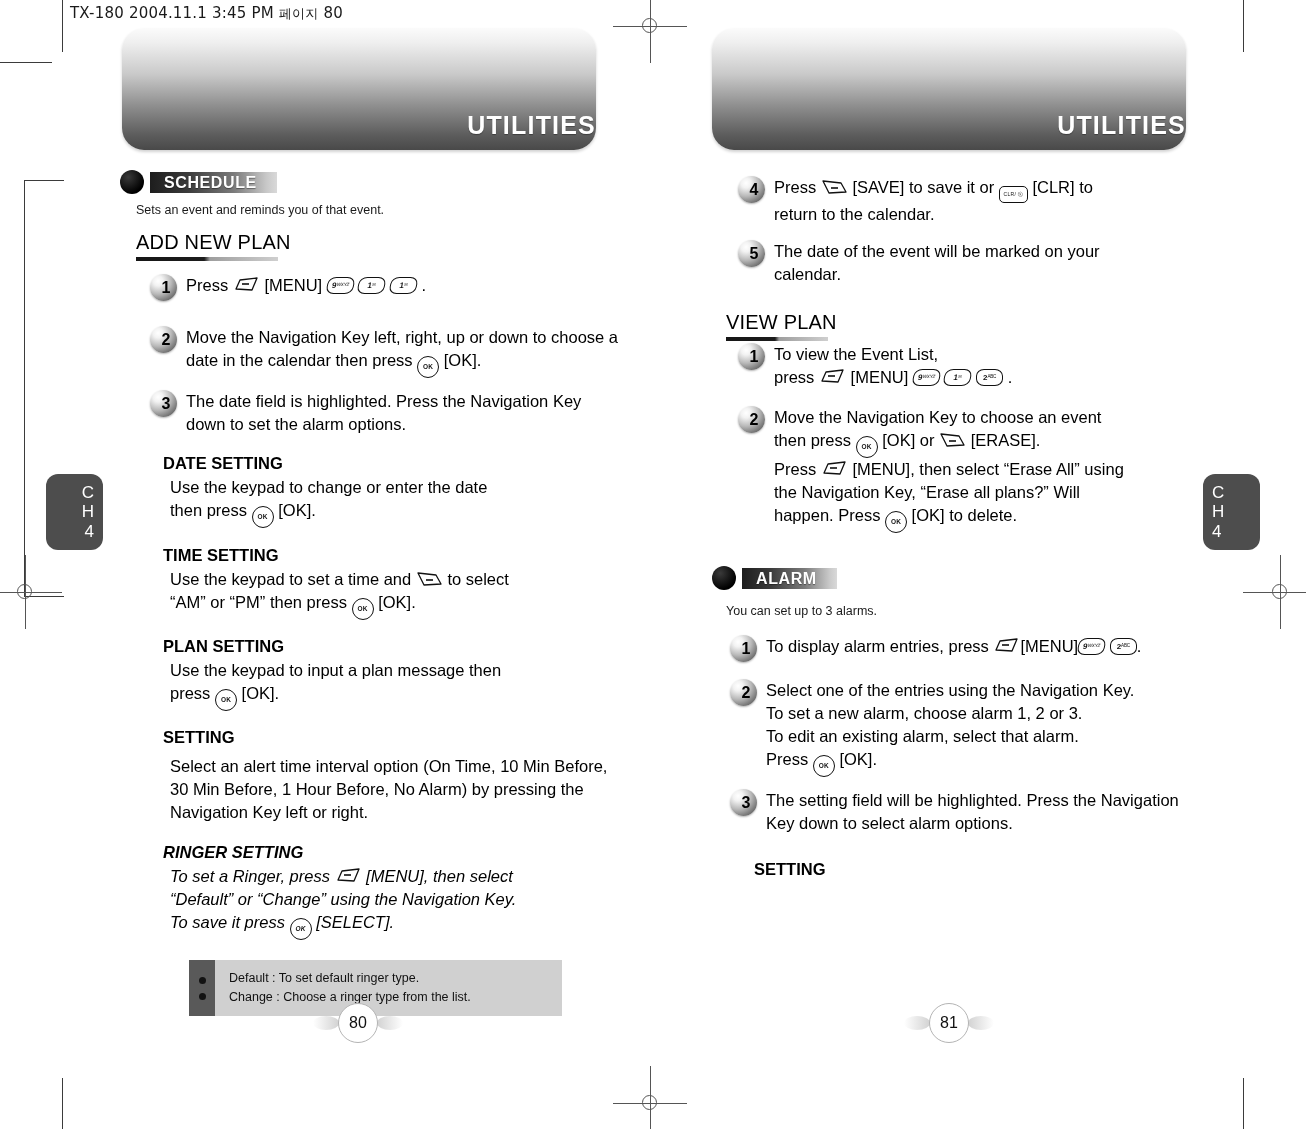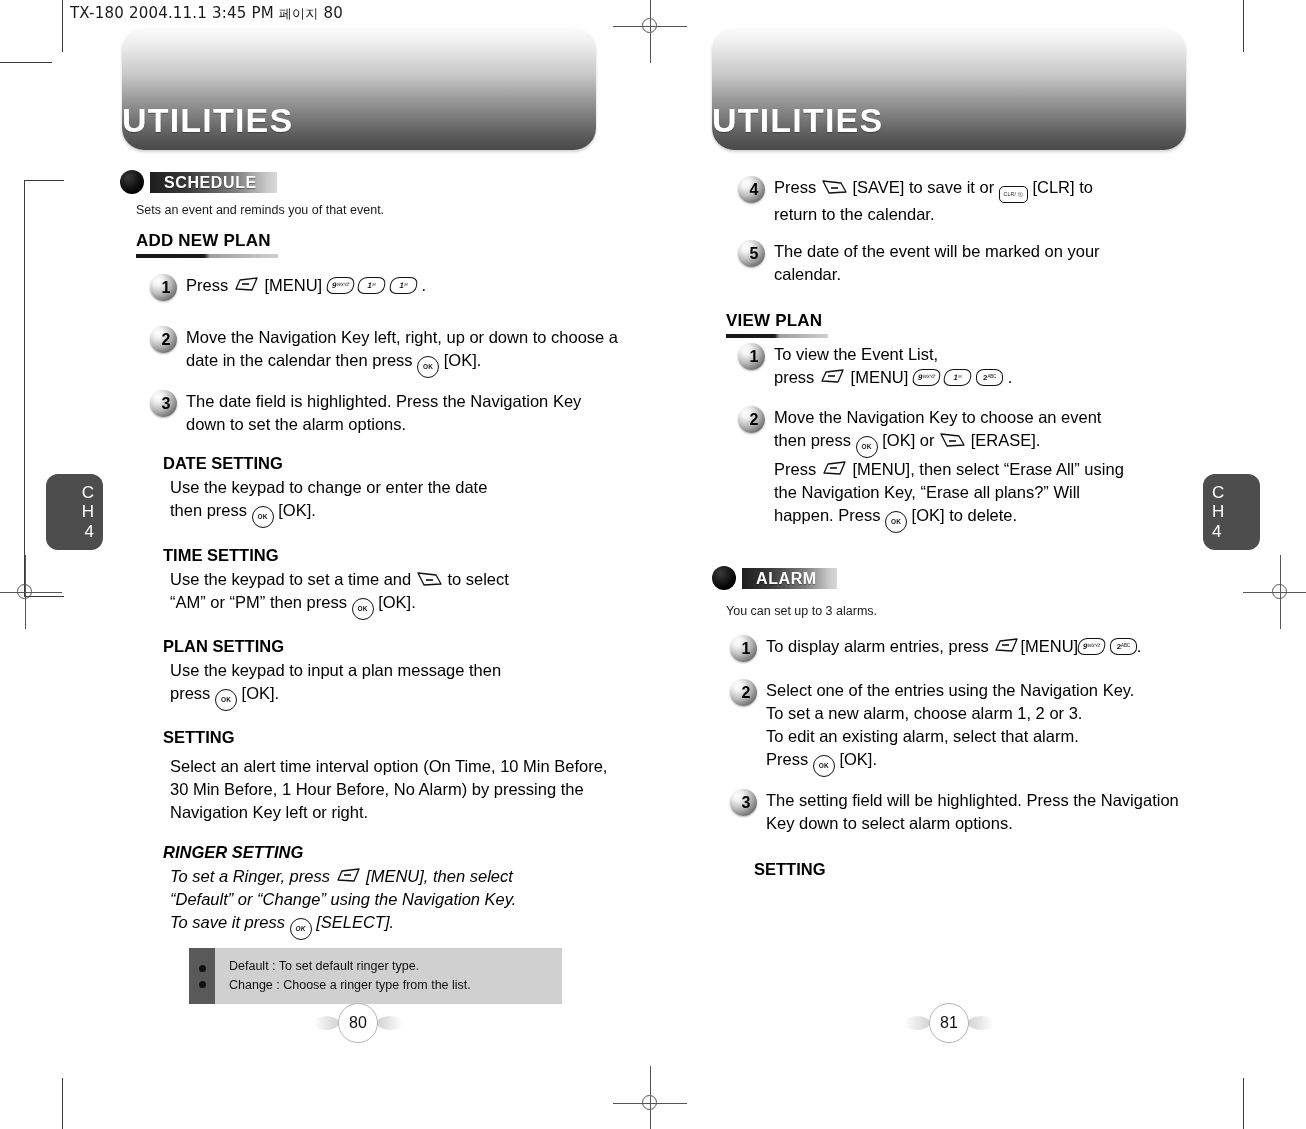--- a/index.html
+++ b/index.html
@@ -26,22 +26,22 @@
   }
   .scanhdr .kr{font-size:13px;}
 
   
   .banner{
     position:absolute;height:122px;border-radius:22px;
     background:linear-gradient(to bottom,#fbfbfb 0%,#efefef 12%,#c9c9c9 38%,#8e8e8e 64%,#5c5c5c 88%,#494949 100%);
     box-shadow:0 2px 3px rgba(0,0,0,.18);
   }
   .banner .btitle{
-    position:absolute;left:0;right:0;bottom:10px;text-align:left;
-    color:#fff;font-weight:bold;font-size:34px;letter-spacing:1.2px;
+    position:absolute;left:0;right:0;bottom:10px;text-align:right;
+    color:#fff;font-weight:bold;font-size:25px;letter-spacing:1.2px;
     text-shadow:0 1px 1px rgba(0,0,0,.35);
   }
 
   
   .secbadge{position:absolute;height:24px;}
   .secbadge .dot{
     position:absolute;left:0;top:0;width:24px;height:24px;border-radius:50%;
     background:radial-gradient(circle at 34% 30%,#3a3a3a 0%,#000 70%);
   }
   .secbadge .bar{
@@ -51,21 +51,21 @@
     padding:0 20px 0 14px;
   }
   .secbadge .bar span{
     color:#fff;font-weight:bold;font-size:16px;letter-spacing:.6px;
     text-shadow:0 1px 1px rgba(0,0,0,.4);
   }
   .secnote{position:absolute;font-size:12.5px;color:#1a1a1a;}
 
   
   .subhead{position:absolute;}
-  .subhead .txt{font-size:17px;font-weight:bold;letter-spacing:.2px;white-space:nowrap;}
+  .subhead .txt{font-size:20px;font-weight:normal;letter-spacing:.2px;white-space:nowrap;}
   .subhead .rule{
     margin-top:3px;height:4px;
     background:linear-gradient(to right,#161616 0%,#1c1c1c 48%,#9e9e9e 52%,#cfcfcf 100%);
   }
 
   
   .step{position:absolute;display:flex;align-items:flex-start;}
   .sphere{
     flex:0 0 auto;width:27px;height:27px;border-radius:50%;position:relative;
     background:radial-gradient(circle at 30% 26%,#ffffff 0%,#f2f2f2 18%,#b9b9b9 48%,#7d7d7d 72%,#4f4f4f 92%,#6e6e6e 100%);
@@ -101,21 +101,21 @@
   }
   .k-num i{font-style:normal;font-size:8px;font-weight:bold;}
   .k-num sup{font-size:4.6px;vertical-align:2px;letter-spacing:-.2px;}
   .k-num.slant{transform:skewX(-11deg);}
   .k-clr{
     width:27px;height:15px;border:1.3px solid #111;border-radius:5px;
     font-size:5px;line-height:14px;text-align:center;color:#111;letter-spacing:.3px;
   }
 
   
-  .notebox{position:absolute;display:flex;background:#d0d0d0;}
+  .notebox{position:absolute;display:flex;background:#d0d0d0;margin-top:12px;}
   .notebox .gut{flex:0 0 auto;width:26px;background:#595959;
     display:flex;flex-direction:column;align-items:center;justify-content:center;gap:9px;padding:9px 0;}
   .notebox .gut i{display:block;width:7px;height:7px;border-radius:50%;background:#121212;}
   .notebox .lines{padding:9px 10px 9px 14px;font-size:12.5px;line-height:19px;color:#111;}
 
   
   .chtab{
     position:absolute;width:57px;height:76px;border-radius:12px;background:#4d4d4d;
     color:#fff;font-size:17px;line-height:19px;font-weight:400;
     display:flex;flex-direction:column;justify-content:space-between;

